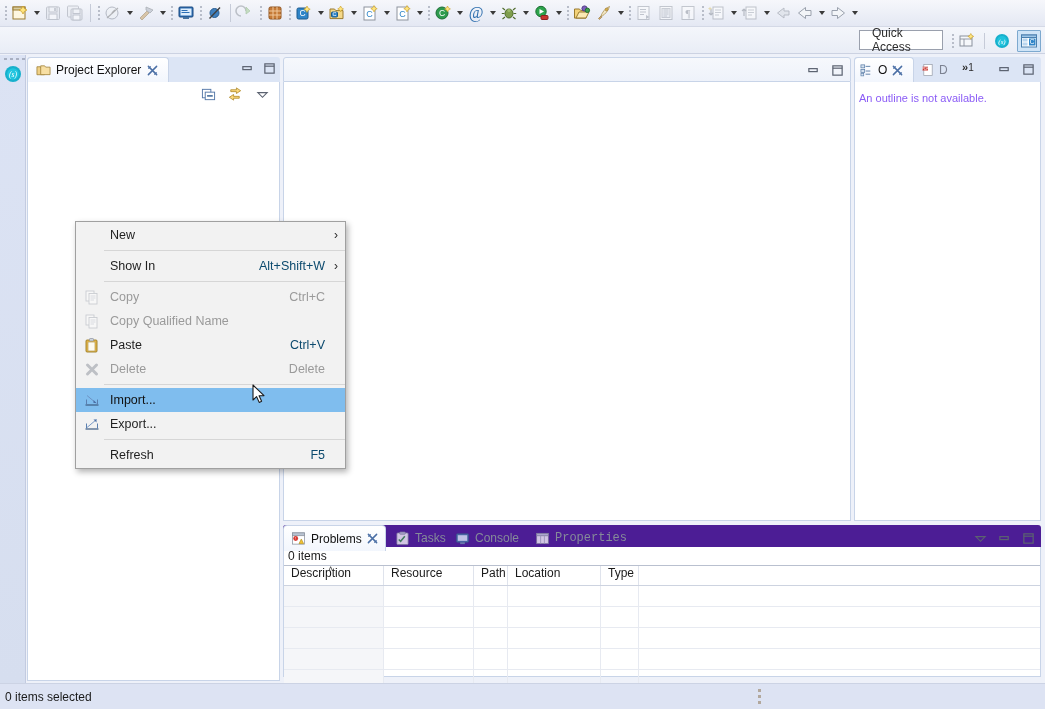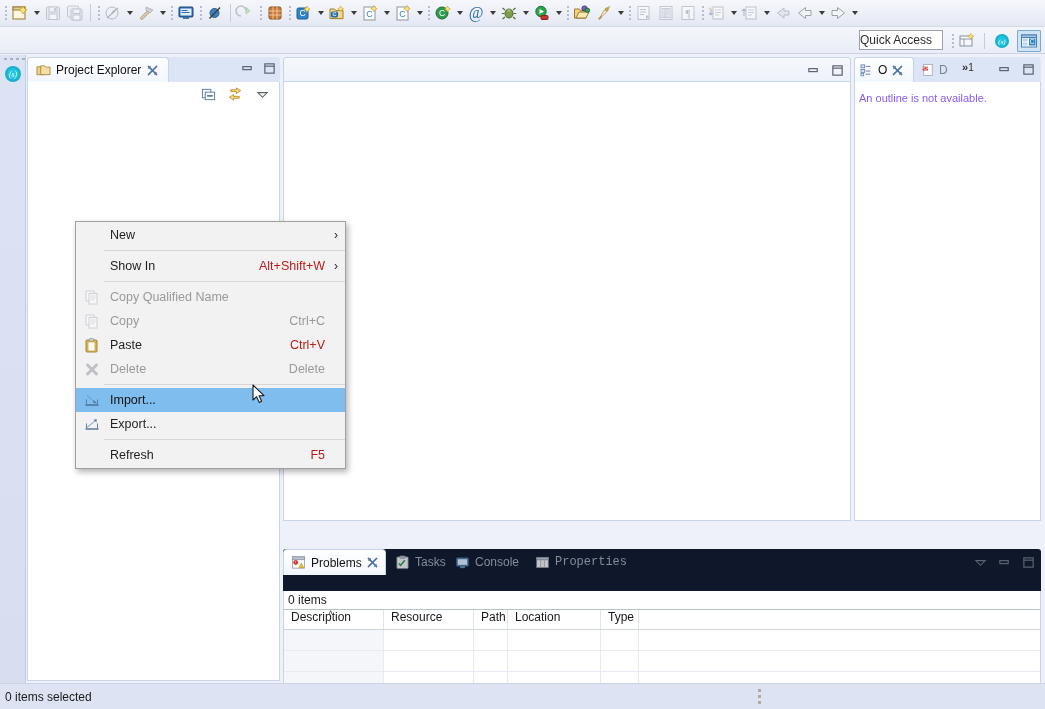--- a/index.html
+++ b/index.html
@@ -67,21 +67,21 @@
     width: 1045px; height: 27px;
     background: linear-gradient(to bottom, #f4f6fb 0%, #e9edf6 100%);
     border-bottom: 1px solid #ccd2e2;
   }
   .qa-box {
     position: absolute; right: 102px; top: 3px;
     width: 84px; height: 20px;
     background: #ffffff;
     border: 1px solid #9aa0ad;
     display: flex; align-items: center;
-    padding-left: 0;
+    padding-left: 12px;
     font-size: 12px;
     color: #2b2b2b;
   }
   .qa-grip {
     position: absolute; right: 90px; top: 5px;
     width: 5px; height: 17px;
     display: flex; flex-direction: column; justify-content: center; align-items: center; gap: 2px;
   }
   .qa-grip b { width: 2px; height: 2px; background: #b8bdc9; display:block; }
   .persp-bar {
@@ -226,23 +226,23 @@
     padding: 10px 0 0 4px;
   }
   .ol-msg { font-size: 11px; color: #8b5cf6; }
 
   
   .problems-view {
     position: absolute; left: 283px; top: 525px;
     width: 758px; height: 156px;
   }
   .pr-tabbar {
-    position: relative; height: 42px;
-    background: #0f172a;
-    border-top-left-radius: 3px; border-top-right-radius: 3px; margin-top: 24px;
+    position: relative; height: 22px;
+    background: #4c1d95;
+    border-top-left-radius: 3px; border-top-right-radius: 3px;
   }
   .pr-tab {
     position: absolute; top: 0; height: 26px;
     display: flex; align-items: center; gap: 5px;
     padding: 0 7px;
   }
   .pr-tab.active {
     background: linear-gradient(to bottom, #ffffff 0%, #f2f6fd 100%);
     border: 1px solid #c8d4e8; border-bottom: none;
     border-top-left-radius: 4px; border-top-right-radius: 4px;
@@ -333,21 +333,21 @@
   }
   .ctx-ico {
     position: absolute; left: 7px; top: 50%;
     transform: translateY(-50%);
     width: 17px; height: 17px;
     display: flex; align-items: center; justify-content: center;
   }
   .ctx-accel {
     position: absolute; right: 20px;
     font-size: 12.5px;
-    color: #b91c1c;
+    color: #0c4a6e;
   }
   .ctx-item.disabled .ctx-accel { color: #9a9a9a; }
   .ctx-sub {
     position: absolute; right: 7px;
     font-size: 12px; color: #2a2a2a;
   }
   .ctx-sep {
     height: 1px; background: #d6d6d6;
     margin: 3px 0 3px 28px;
   }
@@ -1034,33 +1034,33 @@
     <div class="ctx-sep full"></div>
 
     <div class="ctx-item disabled">
       <span class="ctx-ico">
         <svg class="ic" width="16" height="16" viewBox="0 0 16 16" opacity="0.45">
           <rect x="2" y="1.5" width="8" height="10" fill="#ffffff" stroke="#9aa0ab" stroke-width=".9"></rect>
           <rect x="5" y="4" width="8" height="10.5" fill="#ffffff" stroke="#9aa0ab" stroke-width=".9"></rect>
           <path d="M6.5 6.5 H11.5 M6.5 8.5 H11.5 M6.5 10.5 H10" stroke="#b3b9c4" stroke-width=".9"></path>
         </svg>
       </span>
-      <span>Copy Qualified Name</span>
+      <span>Copy</span>
+      <span class="ctx-accel">Ctrl+C</span>
     </div>
 
     <div class="ctx-item disabled">
       <span class="ctx-ico">
         <svg class="ic" width="16" height="16" viewBox="0 0 16 16" opacity="0.45">
           <rect x="2" y="1.5" width="8" height="10" fill="#ffffff" stroke="#9aa0ab" stroke-width=".9"></rect>
           <rect x="5" y="4" width="8" height="10.5" fill="#ffffff" stroke="#9aa0ab" stroke-width=".9"></rect>
           <path d="M6.5 6.5 H11.5 M6.5 8.5 H11.5 M6.5 10.5 H10" stroke="#b3b9c4" stroke-width=".9"></path>
         </svg>
       </span>
-      <span>Copy</span>
-      <span class="ctx-accel">Ctrl+C</span>
+      <span>Copy Qualified Name</span>
     </div>
 
     <div class="ctx-item">
       <span class="ctx-ico">
         <svg class="ic" width="16" height="16" viewBox="0 0 16 16">
           <rect x="2" y="2.5" width="11" height="12" rx="1" fill="#e8b84b" stroke="#9a7b22" stroke-width=".9"></rect>
           <rect x="4" y="4.5" width="7" height="9" fill="#fdfaf0" stroke="#b59b52" stroke-width=".7"></rect>
           <rect x="5.5" y="1" width="4" height="2.5" rx=".7" fill="#cfd5de" stroke="#8a919d" stroke-width=".7"></rect>
         </svg>
       </span>

